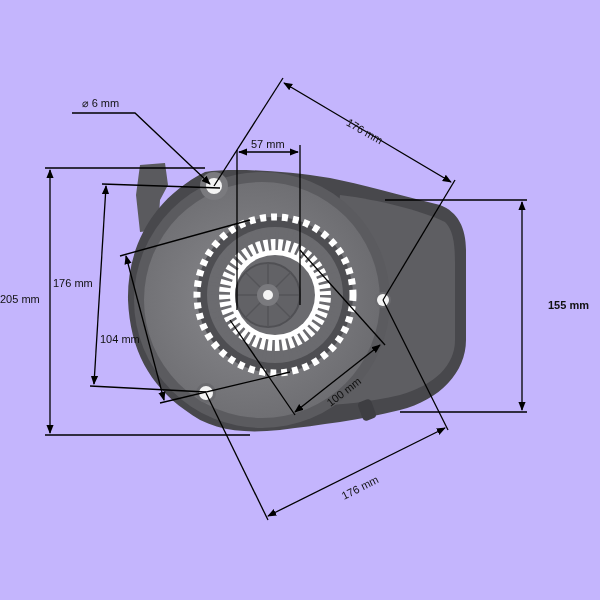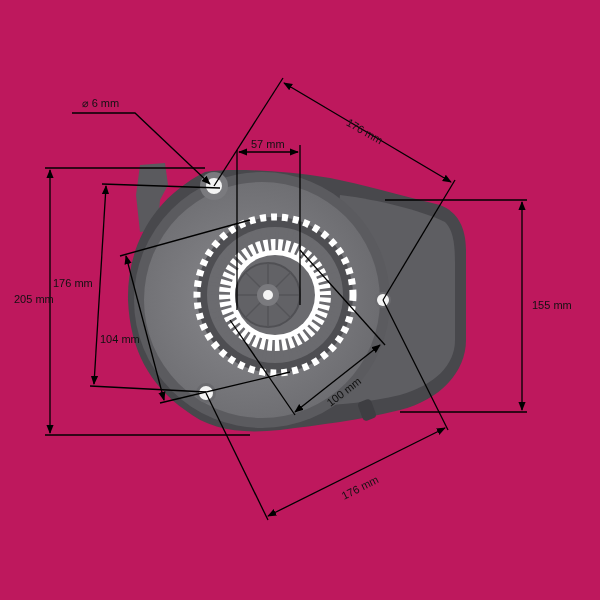--- a/index.html
+++ b/index.html
@@ -1,21 +1,21 @@
 <!DOCTYPE html>
 <html><head>
   <meta charset="utf-8">
   <style>
     html, body { margin: 0; padding: 0; background: #ffffff; }
     #canvas {
       position: relative;
       width: 600px;
       height: 600px;
       overflow: hidden;
-      background: #be185d;
+      background: #c4b5fd;
       font-family: "Liberation Sans", sans-serif;
     }
     svg { position: absolute; left: 0; top: 0; }
     .dim-label {
       position: absolute;
       font-family: "Liberation Sans", sans-serif;
       font-size: 11px;
       color: #111111;
       white-space: nowrap;
       line-height: 1;
@@ -111,19 +111,19 @@
 
       <line x1="206" y1="393" x2="268" y2="520"></line>
       <line x1="383" y1="300" x2="448" y2="430"></line>
       <line x1="268" y1="516" x2="445" y2="428" marker-start="url(#arrow)" marker-end="url(#arrow)"></line>
     </g>
   </svg>
 
   <span class="dim-label" style="left:82px; top:98px;">⌀ 6 mm</span>
   <span class="dim-label" style="left:350px; top:117px; transform:rotate(30deg); transform-origin:left top;">176 mm</span>
   <span class="dim-label" style="left:251px; top:139px;">57 mm</span>
-  <span class="dim-label" style="left:14px; top:294px;">205 mm</span>
+  <span class="dim-label" style="left:0; top:294px;">205 mm</span>
   <span class="dim-label" style="left:53px; top:278px;">176 mm</span>
   <span class="dim-label" style="left:100px; top:322px;margin-top:12px;">104 mm</span>
   <span class="dim-label" style="left:325px; top:400px; transform:rotate(-38deg); transform-origin:left top;">100 mm</span>
-  <span class="dim-label" style="left:532px; top:300px;">155 mm</span>
+  <span class="dim-label" style="left:548px; top:300px;font-weight:bold;">155 mm</span>
   <span class="dim-label" style="left:340px; top:492px; transform:rotate(-27deg); transform-origin:left top;">176 mm</span>
 </div>
 
 </body></html>

